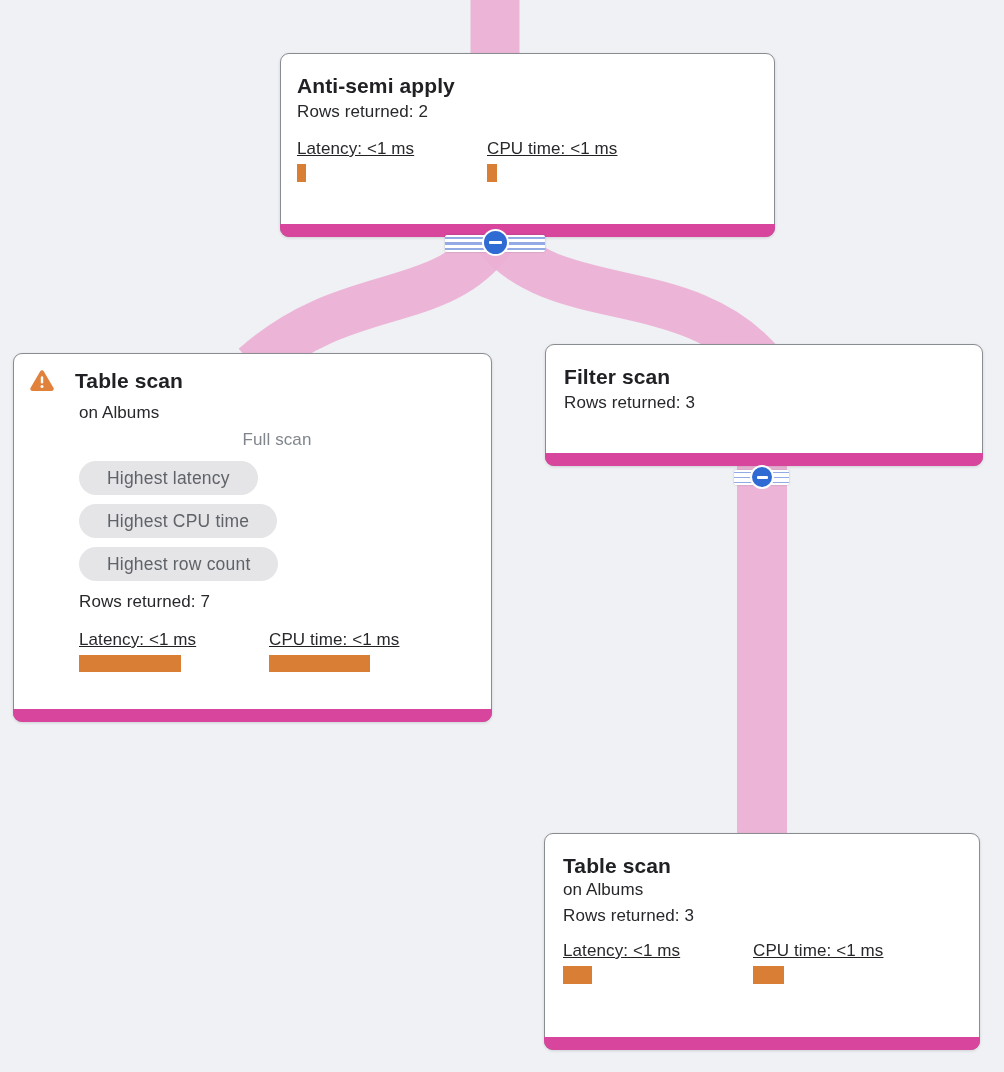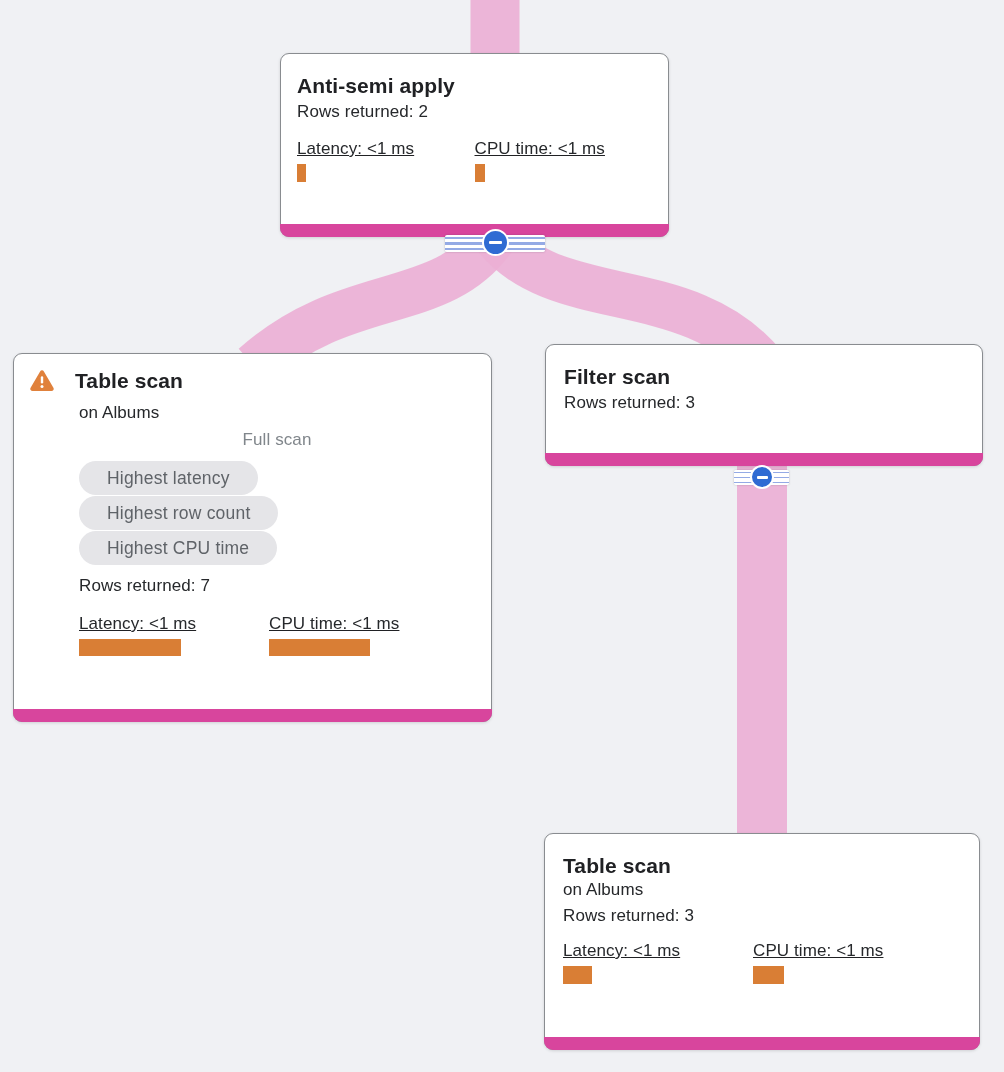--- a/index.html
+++ b/index.html
@@ -43,40 +43,40 @@
   .node-line {
     font-size: 17px;
     line-height: 22px;
     letter-spacing: .1px;
     color: #26282b;
     margin-top: 2px;
   }
   .muted { color: #80868b; text-align: center; }
   .indented { padding-left: 49px; }
 
-  .badges { margin-top: 10px; display: flex; flex-direction: column; align-items: flex-start; gap: 1px; }
+  .badges { margin-top: 10px; display: flex; flex-direction: column; align-items: flex-start; gap: 9px; }
   .badge {
     height: 34px;
     border-radius: 17px;
     display: inline-flex;
     align-items: center;
     padding: 0 28px;
     font-size: 17.5px;
     letter-spacing: .2px;
     white-space: nowrap;
   }
 
   .metrics { display: flex; margin-top: 16px; text-decoration: underline; }
   .metric { width: 190px; }
   .metric-label { font-size: 17px; line-height: 22px; color: #26282b; letter-spacing: .1px; }
   .metric-bar { height: 17px; margin-top: 4px; }
   .metric-bar.tall { height: 18px; }
 
   
-  #node-anti-semi   { left: 280px; top: 53px;  width: 389px; height: 184px; }
+  #node-anti-semi   { left: 280px; top: 53px;  width: 495px; height: 184px; }
   #node-anti-semi .metrics { margin-top: 15px; }
   #node-singers     { left: 13px;  top: 353px; width: 479px; height: 369px; }
   #node-singers .node-body { padding-top: 13px; }
   #node-singers .node-line { margin-top: 8px; }
   #node-singers .line-fullscan { margin-top: 5px; }
   #node-singers .rows-line { margin-top: 10px; }
   #node-filter      { left: 545px; top: 344px; width: 438px; height: 122px; }
   #node-filter .node-body, #node-albums .node-body { padding-left: 18px; }
   #node-albums      { left: 544px; top: 833px; width: 436px; height: 217px; }
   #node-albums .node-line { margin-top: 0; }
@@ -151,22 +151,22 @@
           <rect x="10.8" y="6.2" width="2.4" height="7.2" rx="1.2" fill="#ffffff"></rect>
           <circle cx="12" cy="16.6" r="1.5" fill="#ffffff"></circle>
         </svg>
         <div class="node-title">Table scan</div>
       </div>
       <div class="indented">
         <div class="node-line">on Albums</div>
         <div class="node-line muted line-fullscan">Full scan</div>
         <div class="badges">
           <span class="badge" style="background-color: rgb(229, 229, 232); color: rgb(95, 99, 104);">Highest latency</span>
+          <span class="badge" style="background-color: rgb(229, 229, 232); color: rgb(95, 99, 104);">Highest CPU time</span>
           <span class="badge" style="background-color: rgb(229, 229, 232); color: rgb(95, 99, 104);">Highest row count</span>
-          <span class="badge" style="background-color: rgb(229, 229, 232); color: rgb(95, 99, 104);">Highest CPU time</span>
         </div>
         <div class="node-line rows-line">Rows returned: 7</div>
         <div class="metrics">
           <div class="metric">
             <div class="metric-label">Latency: &lt;1 ms</div>
             <div class="metric-bar" style="width: 102px; background-color: rgb(217, 126, 53);"></div>
           </div>
           <div class="metric">
             <div class="metric-label">CPU time: &lt;1 ms</div>
             <div class="metric-bar" style="width: 101px; background-color: rgb(217, 126, 53);"></div>

